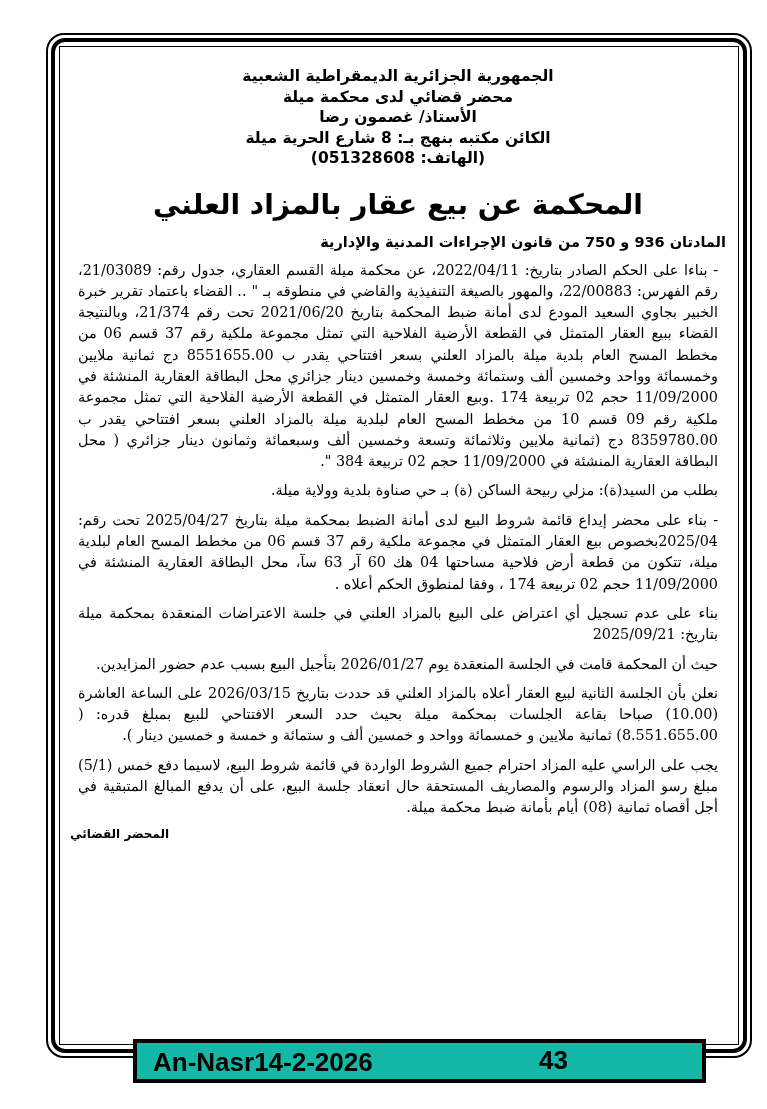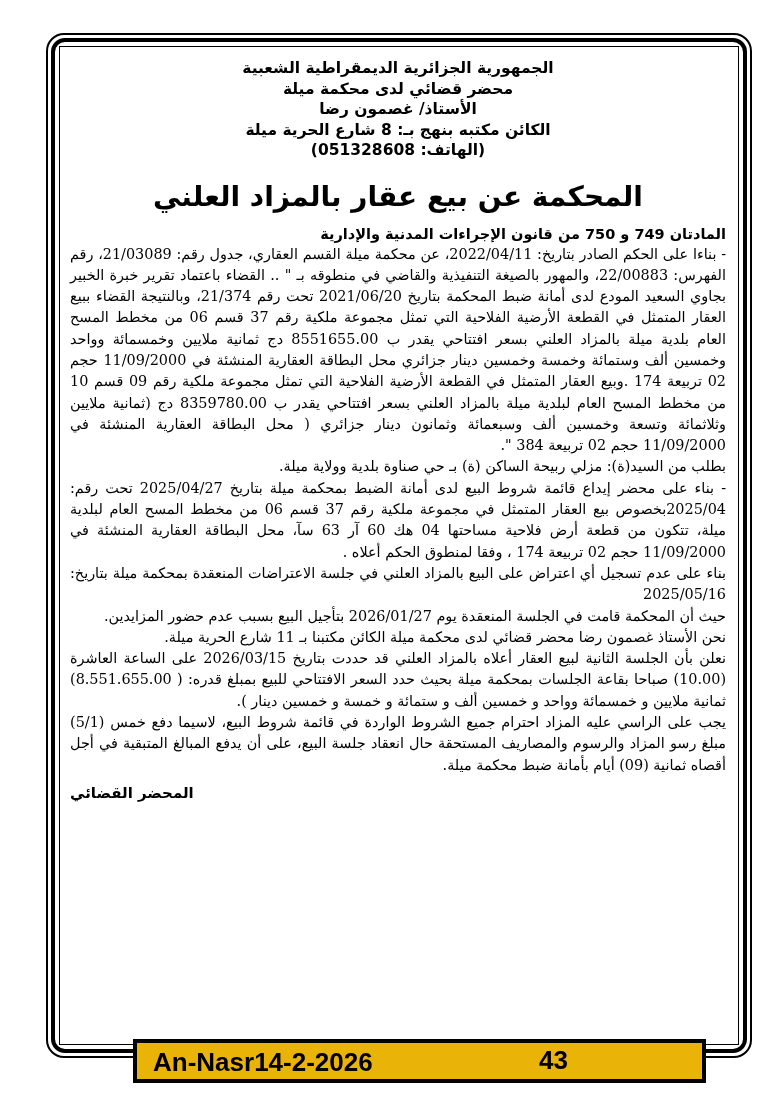--- a/index.html
+++ b/index.html
@@ -10,38 +10,38 @@
   .frame-outer { position: absolute; left: 46px; top: 33px; width: 706px; height: 1025px;
                  border: 2px solid #000; border-radius: 18px; box-sizing: border-box; }
   .frame-mid { position: absolute; left: 51px; top: 38px; width: 696px; height: 1015px;
                border: 4px solid #000; border-radius: 14px; box-sizing: border-box; }
   .frame-inner { position: absolute; left: 59px; top: 46px; width: 680px; height: 999px;
                  border: 1px solid #000; box-sizing: border-box; }
 
   .content { position: absolute; left: 70px; top: 58px; width: 656px; direction: rtl; }
 
   .header { text-align: center; font-family: "DejaVu Sans", sans-serif; font-weight: bold;
-            font-size: 15.5px; line-height: 20.5px; }
+            font-size: 15.5px; line-height: 20.5px; margin-top: 8px; }
   .header .phone { font-weight: bold; }
 
   .title { text-align: center; font-family: "DejaVu Sans", sans-serif; font-weight: bold;
            font-size: 28px; line-height: 36px; margin-top: 18px; letter-spacing: -0.5px; }
 
   .subtitle { text-align: right; font-family: "DejaVu Sans", sans-serif; font-weight: bold;
               font-size: 14.5px; line-height: 19px; margin-top: 10px; padding-right: 0; }
 
   .body-text { text-align: justify; text-align-last: right; font-family: "DejaVu Serif", serif;
                font-size: 14.4px; line-height: 21.3px; }
-  .body-text p { margin: 0; }
+  .body-text p { margin: 8px; }
 
   .signature { text-align: left; font-family: "DejaVu Sans", sans-serif; font-weight: bold;
-               font-size: 15px; margin-top: 8px; direction: rtl; }
+               font-size: 12px; margin-top: 8px; direction: rtl; }
 
   .footer { position: absolute; left: 133px; top: 1039px; width: 573px; height: 44px;
-            border: 4px solid #000; box-sizing: border-box; background: #eab308;
+            border: 4px solid #000; box-sizing: border-box; background: #14b8a6;
             font-family: "Liberation Sans", sans-serif; font-weight: bold; }
   .footer .pub { position: absolute; left: 16px; top: 2px; font-size: 26px; line-height: 34px; }
   .footer .page { position: absolute; left: 402px; top: 0px; font-size: 26px; line-height: 34px; }
 </style>
 </head>
 <body>
 
 <div class="frame-outer"></div>
 <div class="frame-mid"></div>
 <div class="frame-inner"></div>
@@ -50,31 +50,30 @@
   <div class="header">
     <div>الجمهورية الجزائرية الديمقراطية الشعبية</div>
     <div>محضر قضائي لدى محكمة ميلة</div>
     <div>الأستاذ/ غصمون رضا</div>
     <div>الكائن مكتبه بنهج بـ: 8 شارع الحرية ميلة</div>
     <div class="phone">(الهاتف: 051328608)</div>
   </div>
 
   <div class="title">المحكمة عن بيع عقار بالمزاد العلني</div>
 
-  <div class="subtitle">المادتان 749 و 750 من قانون الإجراءات المدنية والإدارية</div>
+  <div class="subtitle">المادتان 936 و 750 من قانون الإجراءات المدنية والإدارية</div>
 
   <div class="body-text">
     <p>- بناءا على الحكم الصادر بتاريخ: 2022/04/11، عن محكمة ميلة القسم العقاري، جدول رقم: 21/03089، رقم الفهرس: 22/00883، والمهور بالصيغة التنفيذية والقاضي في منطوقه بـ " .. القضاء باعتماد تقرير خبرة الخبير بجاوي السعيد المودع لدى أمانة ضبط المحكمة بتاريخ 2021/06/20 تحت رقم 21/374، وبالنتيجة القضاء ببيع العقار المتمثل في القطعة الأرضية الفلاحية التي تمثل مجموعة ملكية رقم 37 قسم 06 من مخطط المسح العام بلدية ميلة بالمزاد العلني بسعر افتتاحي يقدر ب 8551655.00 دج ثمانية ملايين وخمسمائة وواحد وخمسين ألف وستمائة وخمسة وخمسين دينار جزائري محل البطاقة العقارية المنشئة في 11/09/2000 حجم 02 تربيعة 174 .وبيع العقار المتمثل في القطعة الأرضية الفلاحية التي تمثل مجموعة ملكية رقم 09 قسم 10 من مخطط المسح العام لبلدية ميلة بالمزاد العلني بسعر افتتاحي يقدر ب 8359780.00 دج (ثمانية ملايين وثلاثمائة وتسعة وخمسين ألف وسبعمائة وثمانون دينار جزائري ( محل البطاقة العقارية المنشئة في 11/09/2000 حجم 02 تربيعة 384 ".</p>
     <p>بطلب من السيد(ة): مزلي ربيحة الساكن (ة) بـ حي صناوة بلدية وولاية ميلة.</p>
     <p>- بناء على محضر إيداع قائمة شروط البيع لدى أمانة الضبط بمحكمة ميلة بتاريخ 2025/04/27 تحت رقم: 2025/04بخصوص بيع العقار المتمثل في مجموعة ملكية رقم 37 قسم 06 من مخطط المسح العام لبلدية ميلة، تتكون من قطعة أرض فلاحية مساحتها 04 هك 60 آر 63 سآ، محل البطاقة العقارية المنشئة في 11/09/2000 حجم 02 تربيعة 174 ، وفقا لمنطوق الحكم أعلاه .</p>
-    <p>بناء على عدم تسجيل أي اعتراض على البيع بالمزاد العلني في جلسة الاعتراضات المنعقدة بمحكمة ميلة بتاريخ: 2025/05/16</p>
+    <p>بناء على عدم تسجيل أي اعتراض على البيع بالمزاد العلني في جلسة الاعتراضات المنعقدة بمحكمة ميلة بتاريخ: 2025/09/21</p>
     <p>حيث أن المحكمة قامت في الجلسة المنعقدة يوم 2026/01/27 بتأجيل البيع بسبب عدم حضور المزايدين.</p>
-    <p>نحن الأستاذ غصمون رضا محضر قضائي لدى محكمة ميلة الكائن مكتبنا بـ 11 شارع الحرية ميلة.</p>
     <p>نعلن بأن الجلسة الثانية لبيع العقار أعلاه بالمزاد العلني قد حددت بتاريخ 2026/03/15 على الساعة العاشرة (10.00) صباحا بقاعة الجلسات بمحكمة ميلة بحيث حدد السعر الافتتاحي للبيع بمبلغ قدره: ( 8.551.655.00)  ثمانية ملايين و خمسمائة وواحد و خمسين ألف و ستمائة و خمسة و خمسين دينار ).</p>
-    <p>يجب على الراسي عليه المزاد احترام جميع الشروط الواردة في قائمة شروط البيع، لاسيما دفع خمس (5/1) مبلغ رسو المزاد والرسوم والمصاريف المستحقة حال انعقاد جلسة البيع، على أن يدفع المبالغ المتبقية في أجل أقصاه ثمانية (09) أيام بأمانة ضبط محكمة ميلة.</p>
+    <p>يجب على الراسي عليه المزاد احترام جميع الشروط الواردة في قائمة شروط البيع، لاسيما دفع خمس (5/1) مبلغ رسو المزاد والرسوم والمصاريف المستحقة حال انعقاد جلسة البيع، على أن يدفع المبالغ المتبقية في أجل أقصاه ثمانية (08) أيام بأمانة ضبط محكمة ميلة.</p>
   </div>
 
   <div class="signature">المحضر القضائي</div>
 </div>
 
 <div class="footer">
   <span class="pub">An-Nasr14-2-2026</span>
   <span class="page">43</span>
 </div>
 

